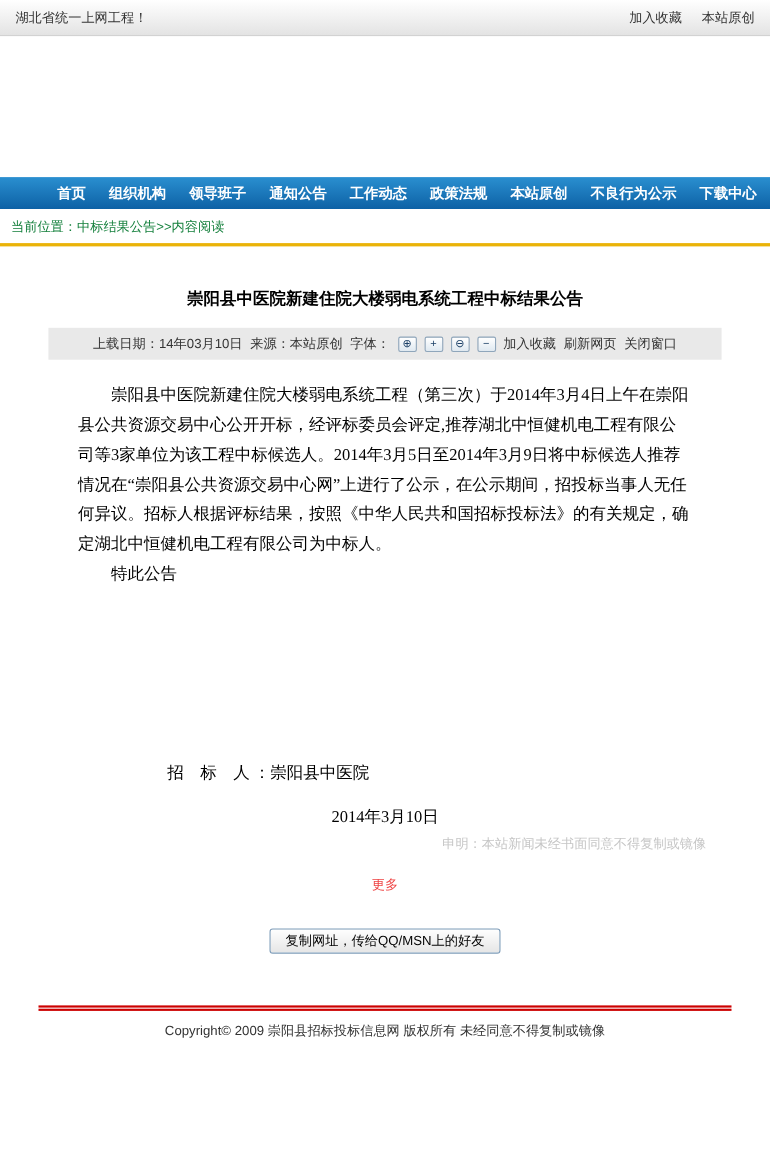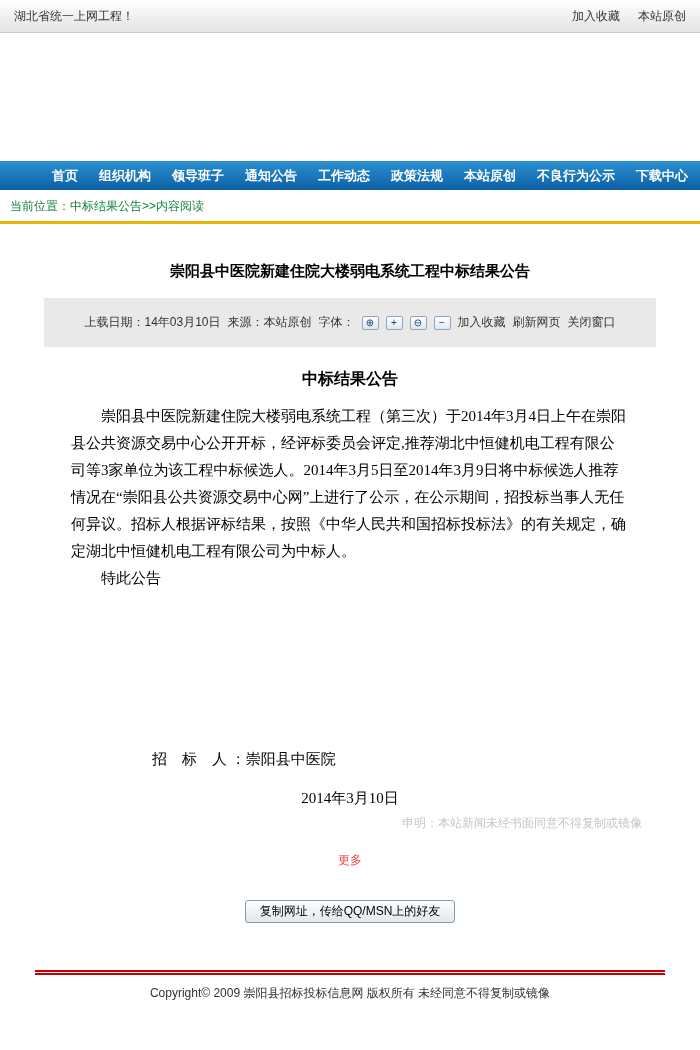--- a/index.html
+++ b/index.html
@@ -28,21 +28,21 @@
   
   .breadcrumb {
     padding:8px 10px 6px; font-size:12px; color:#15803d;
     border-bottom:3px solid #eab308;
   }
   
   .content { width:612px; margin:0 auto; }
   .page-title { text-align:center; font-size:15px; font-weight:bold; margin:38px 0 0; color:#000; }
   .meta-bar {
     margin-top:17px; background:#e9e9e9; font-size:12px; color:#333;
-    padding:16px 0; display:flex; justify-content:center; align-items:center; gap:7px;
+    padding:6px 0; display:flex; justify-content:center; align-items:center; gap:7px;
   }
   .meta-bar a { color:#333; text-decoration:none; }
   .icon-btn {
     display:inline-flex; align-items:center; justify-content:center;
     width:17px; height:14px; border:1px solid #8fa6bb; border-radius:2px;
     background:linear-gradient(#ffffff,#dfe9f1); font-size:10px; line-height:1;
     color:#1a3f66; cursor:pointer;
   }
   .article-title {
     text-align:center; font-weight:bold; font-size:16px; line-height:23px;
@@ -120,21 +120,20 @@
     <span class="icon-btn">⊕</span>
     <span class="icon-btn">+</span>
     <span class="icon-btn">⊖</span>
     <span class="icon-btn">−</span>
     <a href="#">加入收藏</a>
     <a href="#">刷新网页</a>
     <a href="#">关闭窗口</a>
   </div>
 
   <div class="article-title">
-    <div>中标结果公告</div>
   </div>
 
   <div class="body-text">
     <p>崇阳县中医院新建住院大楼弱电系统工程（第三次）于2014年3月4日上午在崇阳县公共资源交易中心公开开标，经评标委员会评定,推荐湖北中恒健机电工程有限公司等3家单位为该工程中标候选人。2014年3月5日至2014年3月9日将中标候选人推荐情况在“崇阳县公共资源交易中心网”上进行了公示，在公示期间，招投标当事人无任何异议。招标人根据评标结果，按照《中华人民共和国招标投标法》的有关规定，确定湖北中恒健机电工程有限公司为中标人。</p>
     <p>特此公告</p>
   </div>
 
   <div class="sign-block">
     <div>招　标　人 ：崇阳县中医院</div>
   </div>

